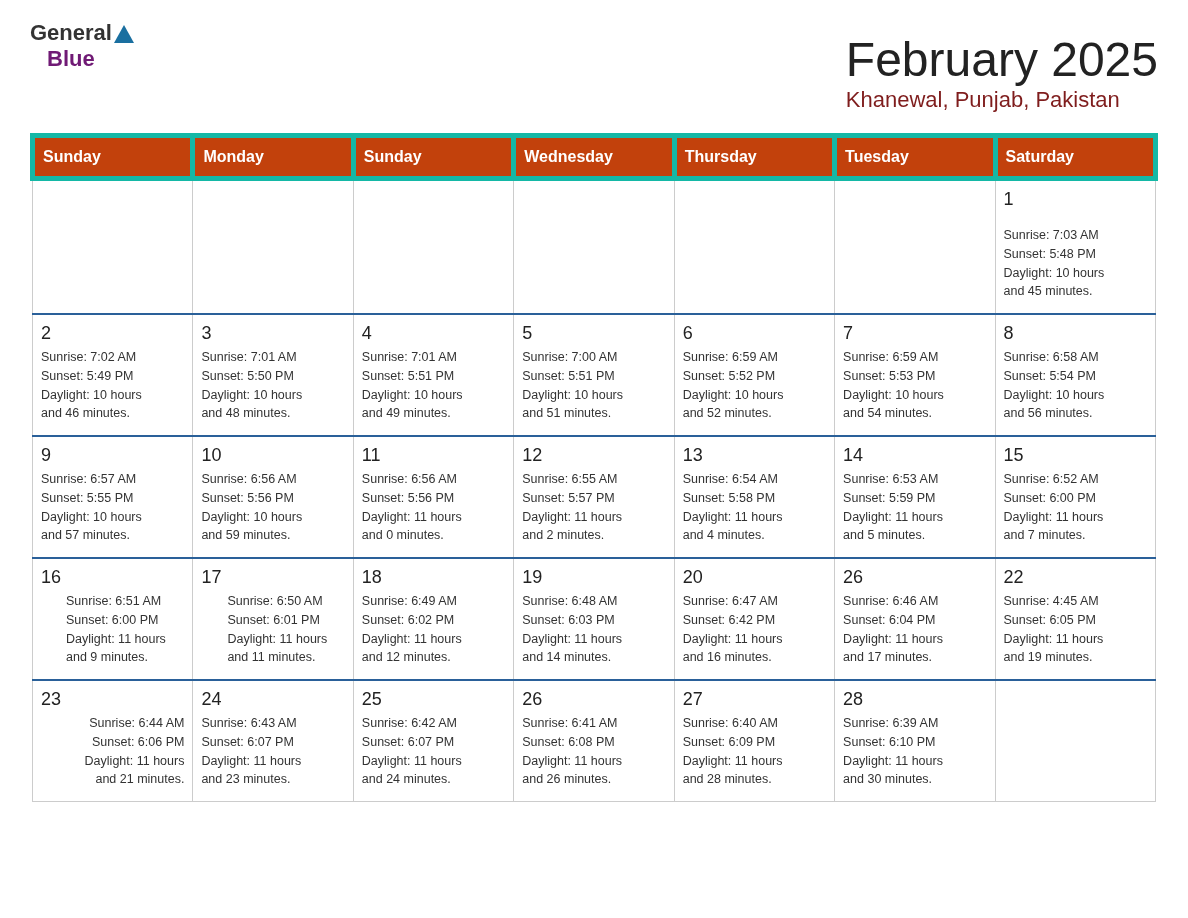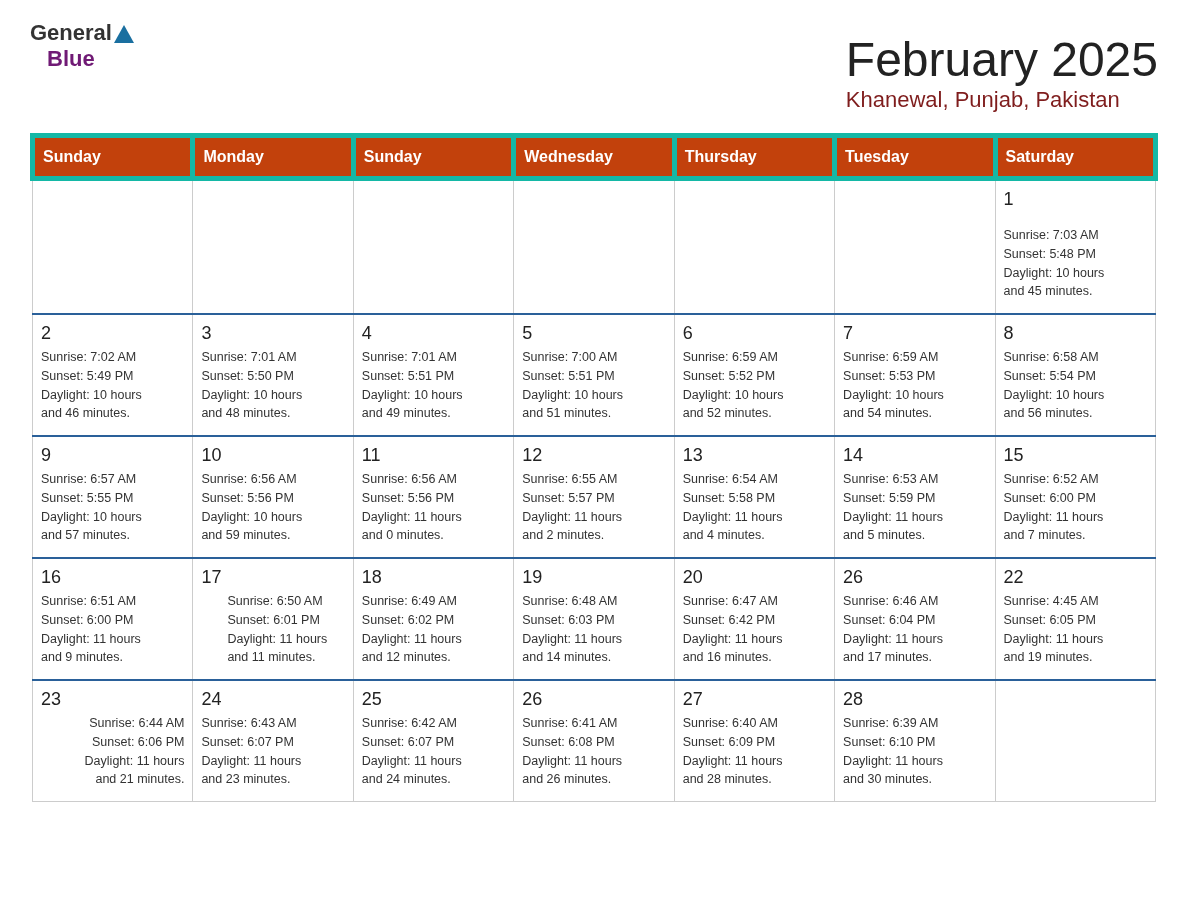--- a/index.html
+++ b/index.html
@@ -252,21 +252,21 @@
           <div class="day-number">15</div>
           <div class="day-info" style="white-space: pre-line;">Sunrise: 6:52 AM
 Sunset: 6:00 PM
 Daylight: 11 hours
 and 7 minutes.</div>
         </td>
       </tr>
       <tr>
         <td>
           <div class="day-number">16</div>
-          <div class="day-info" style="white-space: pre-line;">Sunrise: 6:51 AM
+          <div class="day-info" style="white-space: pre-line; margin-left: 25px;">Sunrise: 6:51 AM
 Sunset: 6:00 PM
 Daylight: 11 hours
 and 9 minutes.</div>
         </td>
         <td>
           <div class="day-number">17</div>
           <div class="day-info" style="white-space: pre-line; margin-left: 26px;">Sunrise: 6:50 AM
 Sunset: 6:01 PM
 Daylight: 11 hours
 and 11 minutes.</div>

